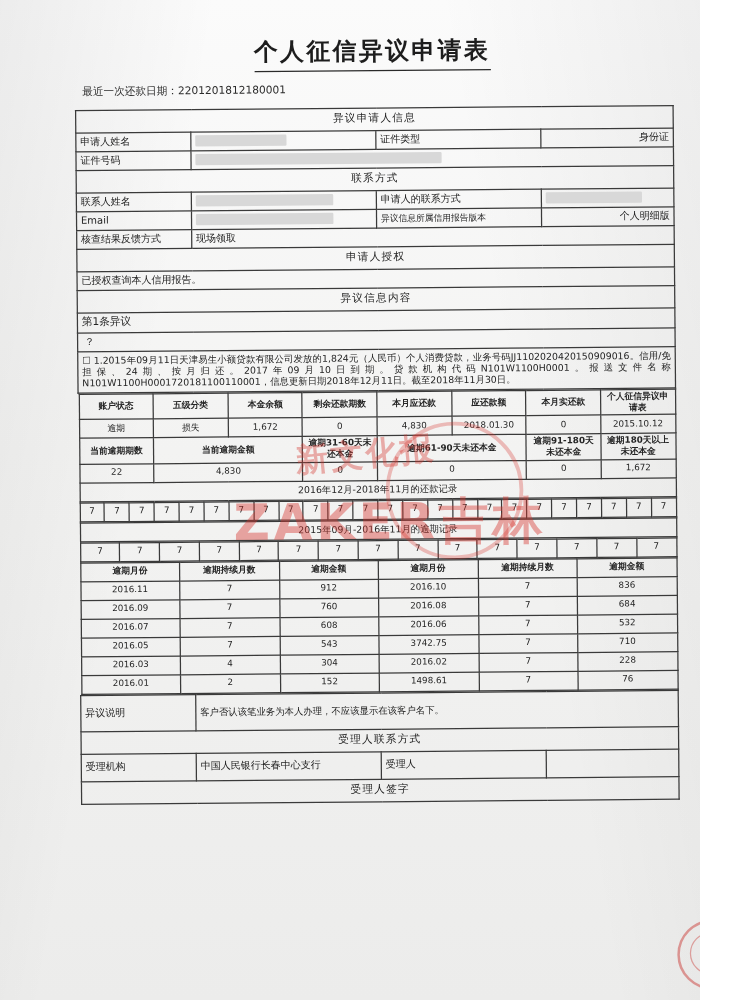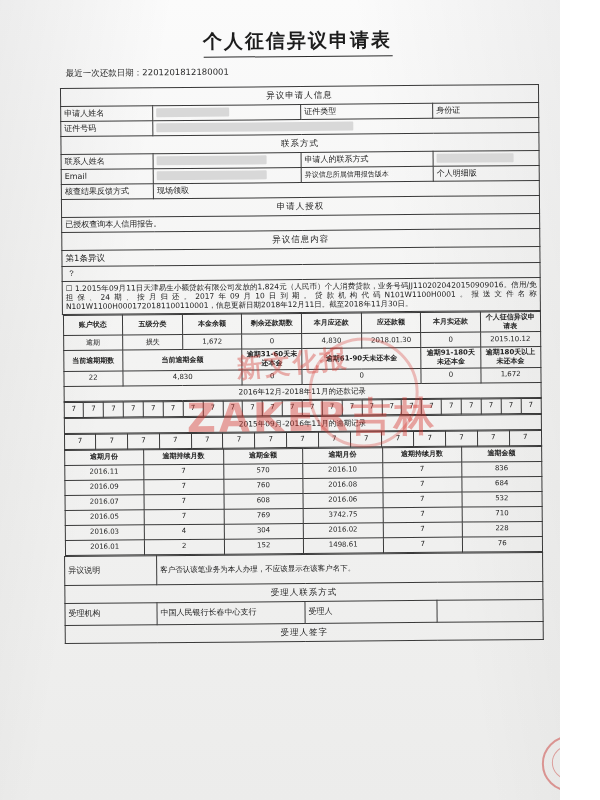--- a/index.html
+++ b/index.html
@@ -87,21 +87,21 @@
     background: #d8d8d8;
     color: transparent;
     display: inline-block;
     height: 9px;
     width: 78%;
     border-radius: 1px;
     vertical-align: middle;
   }
   .redact.narrow { width: 52%; }
   .rowh { height: 15px; }
-  .center { text-align: left; }
+  .center { text-align: right; }
   .tiny { font-size: 7px; }
 
   
   .disputehdr {
     font-weight: bold;
     font-size: 8.5px;
     padding: 2px 4px;
   }
   .para {
     font-size: 7.5px;
@@ -396,21 +396,21 @@
                   <th>逾期金额</th>
                   <th>逾期月份</th>
                   <th>逾期持续月数</th>
                   <th>逾期金额</th>
                 </tr>
               </thead>
               <tbody id="overduebody">
                   <tr>
                     <td>2016.11</td>
                     <td>7</td>
-                    <td>570</td>
+                    <td>912</td>
                     <td>2016.10</td>
                     <td>7</td>
                     <td>836</td>
                   </tr>
                   <tr>
                     <td>2016.09</td>
                     <td>7</td>
                     <td>760</td>
                     <td>2016.08</td>
                     <td>7</td>
@@ -420,21 +420,21 @@
                     <td>2016.07</td>
                     <td>7</td>
                     <td>608</td>
                     <td>2016.06</td>
                     <td>7</td>
                     <td>532</td>
                   </tr>
                   <tr>
                     <td>2016.05</td>
                     <td>7</td>
-                    <td>769</td>
+                    <td>543</td>
                     <td>3742.75</td>
                     <td>7</td>
                     <td>710</td>
                   </tr>
                   <tr>
                     <td>2016.03</td>
                     <td>4</td>
                     <td>304</td>
                     <td>2016.02</td>
                     <td>7</td>

